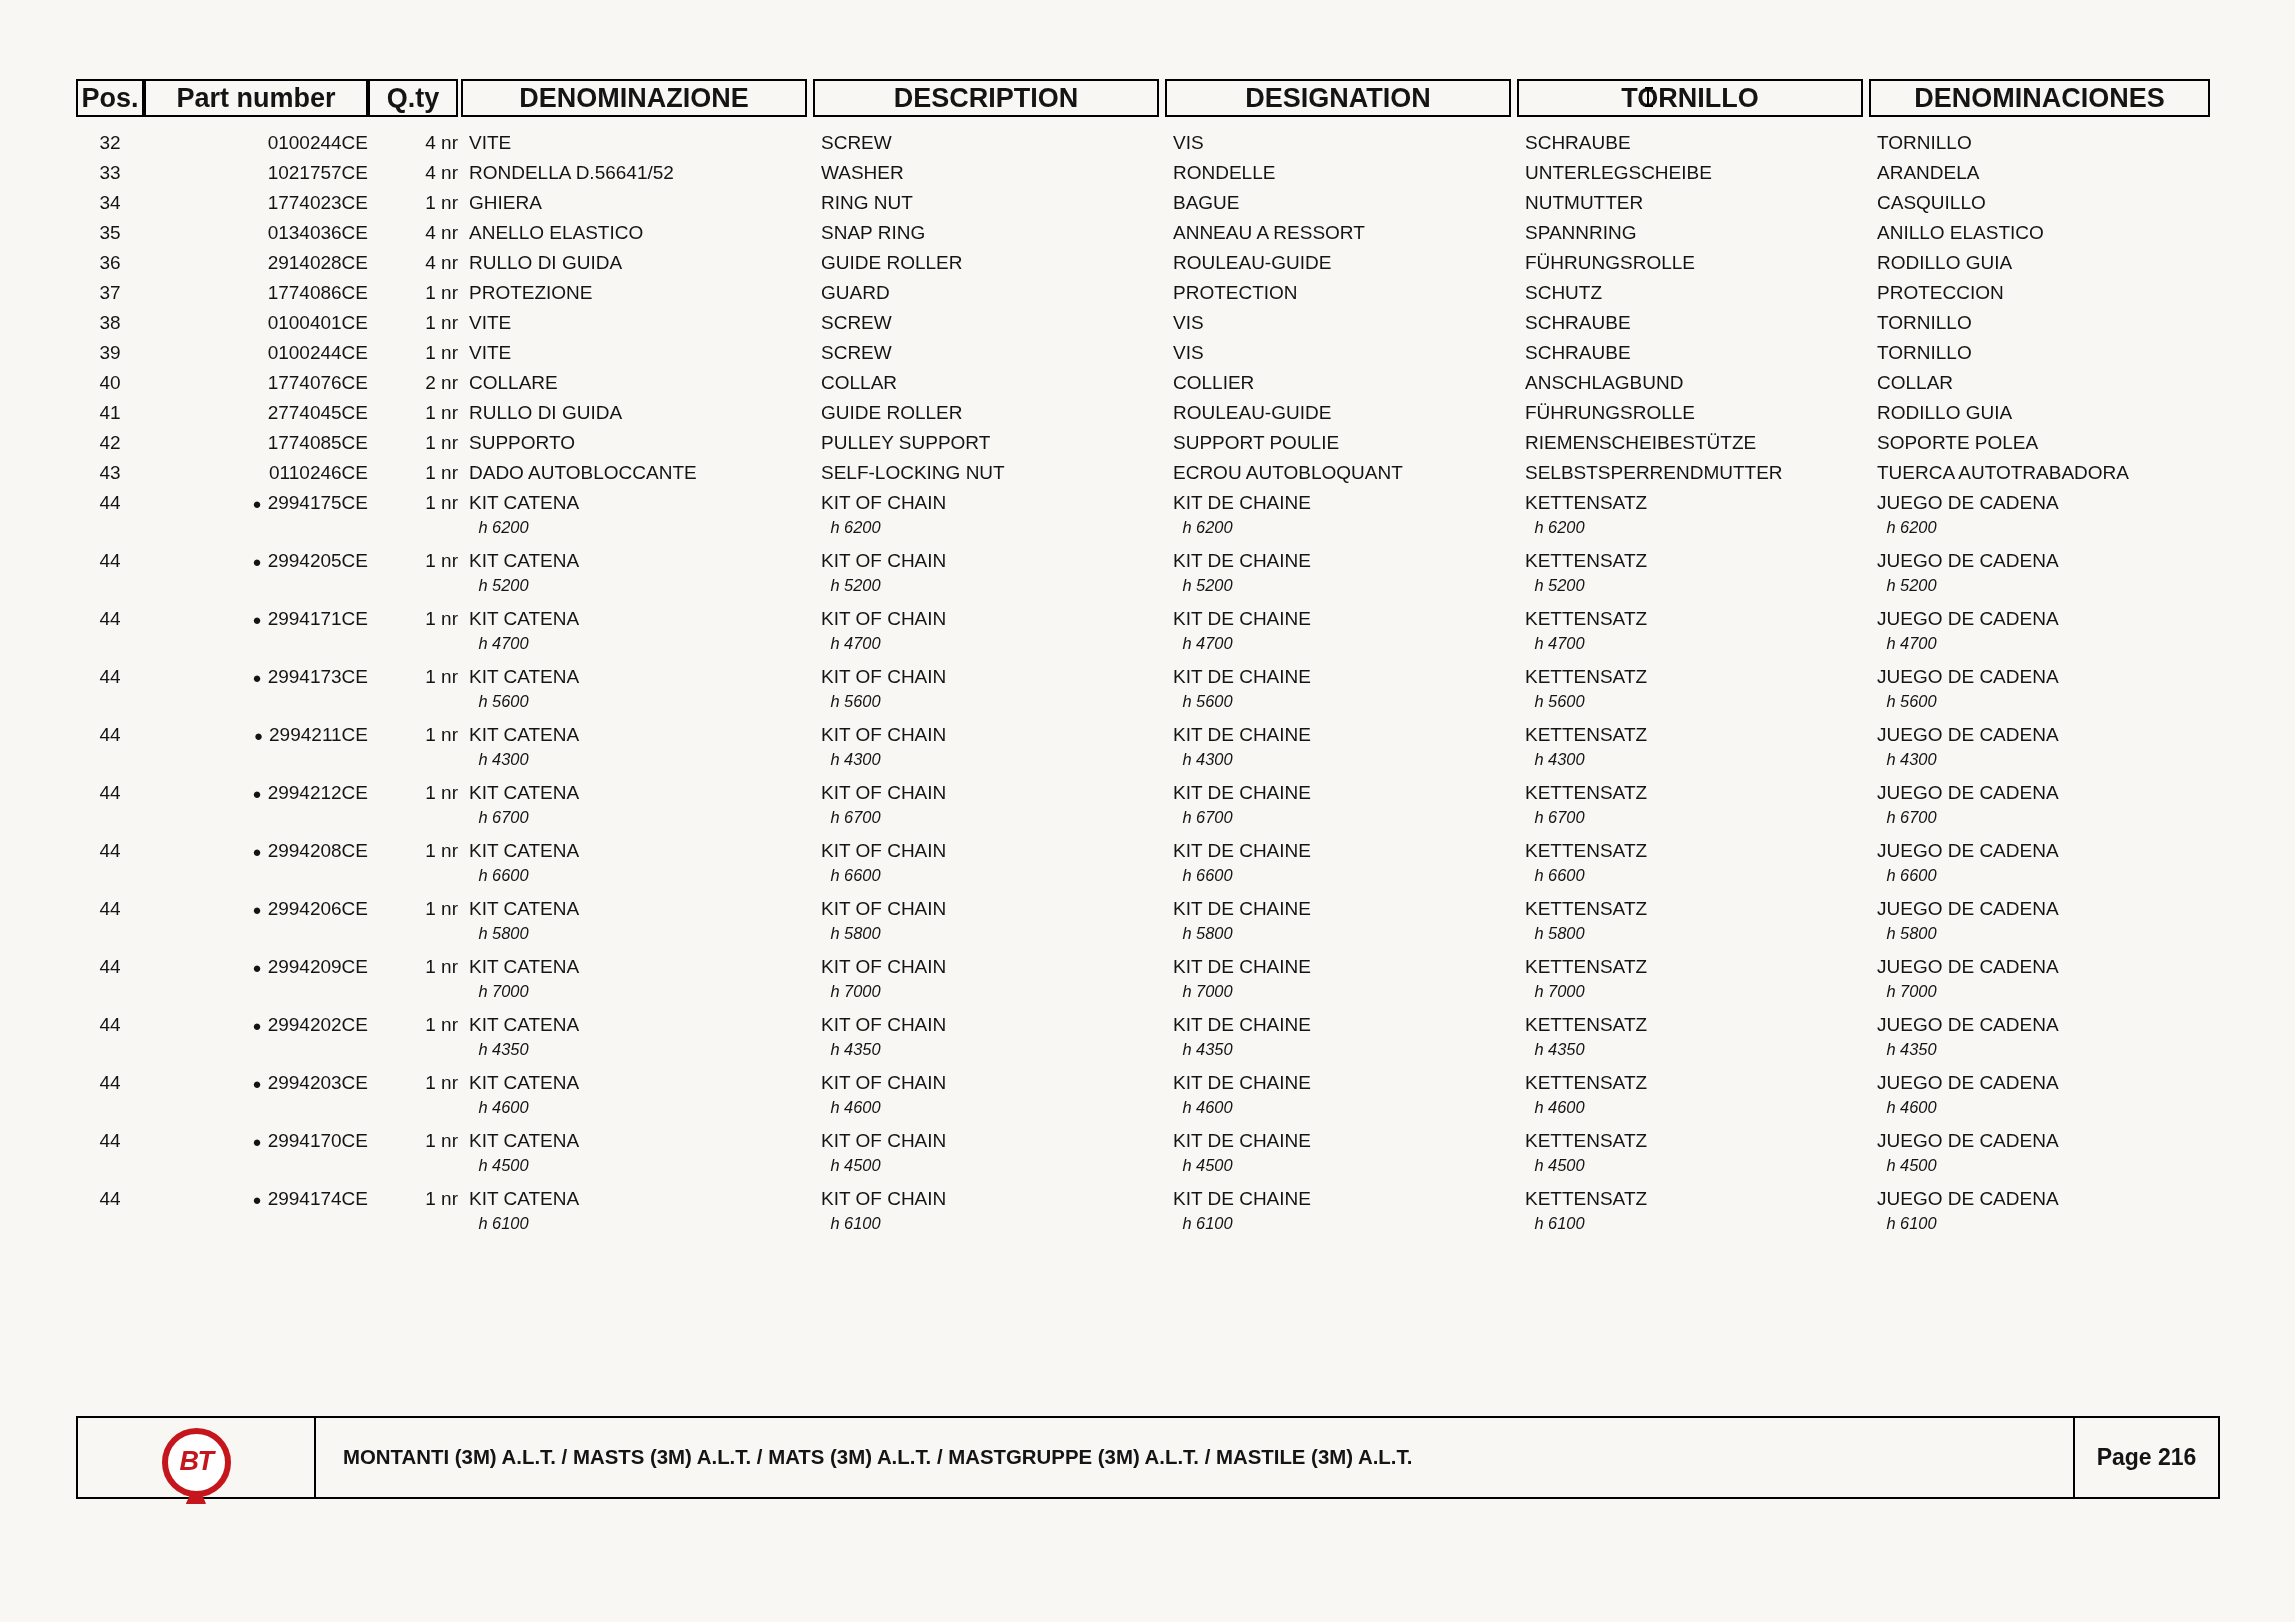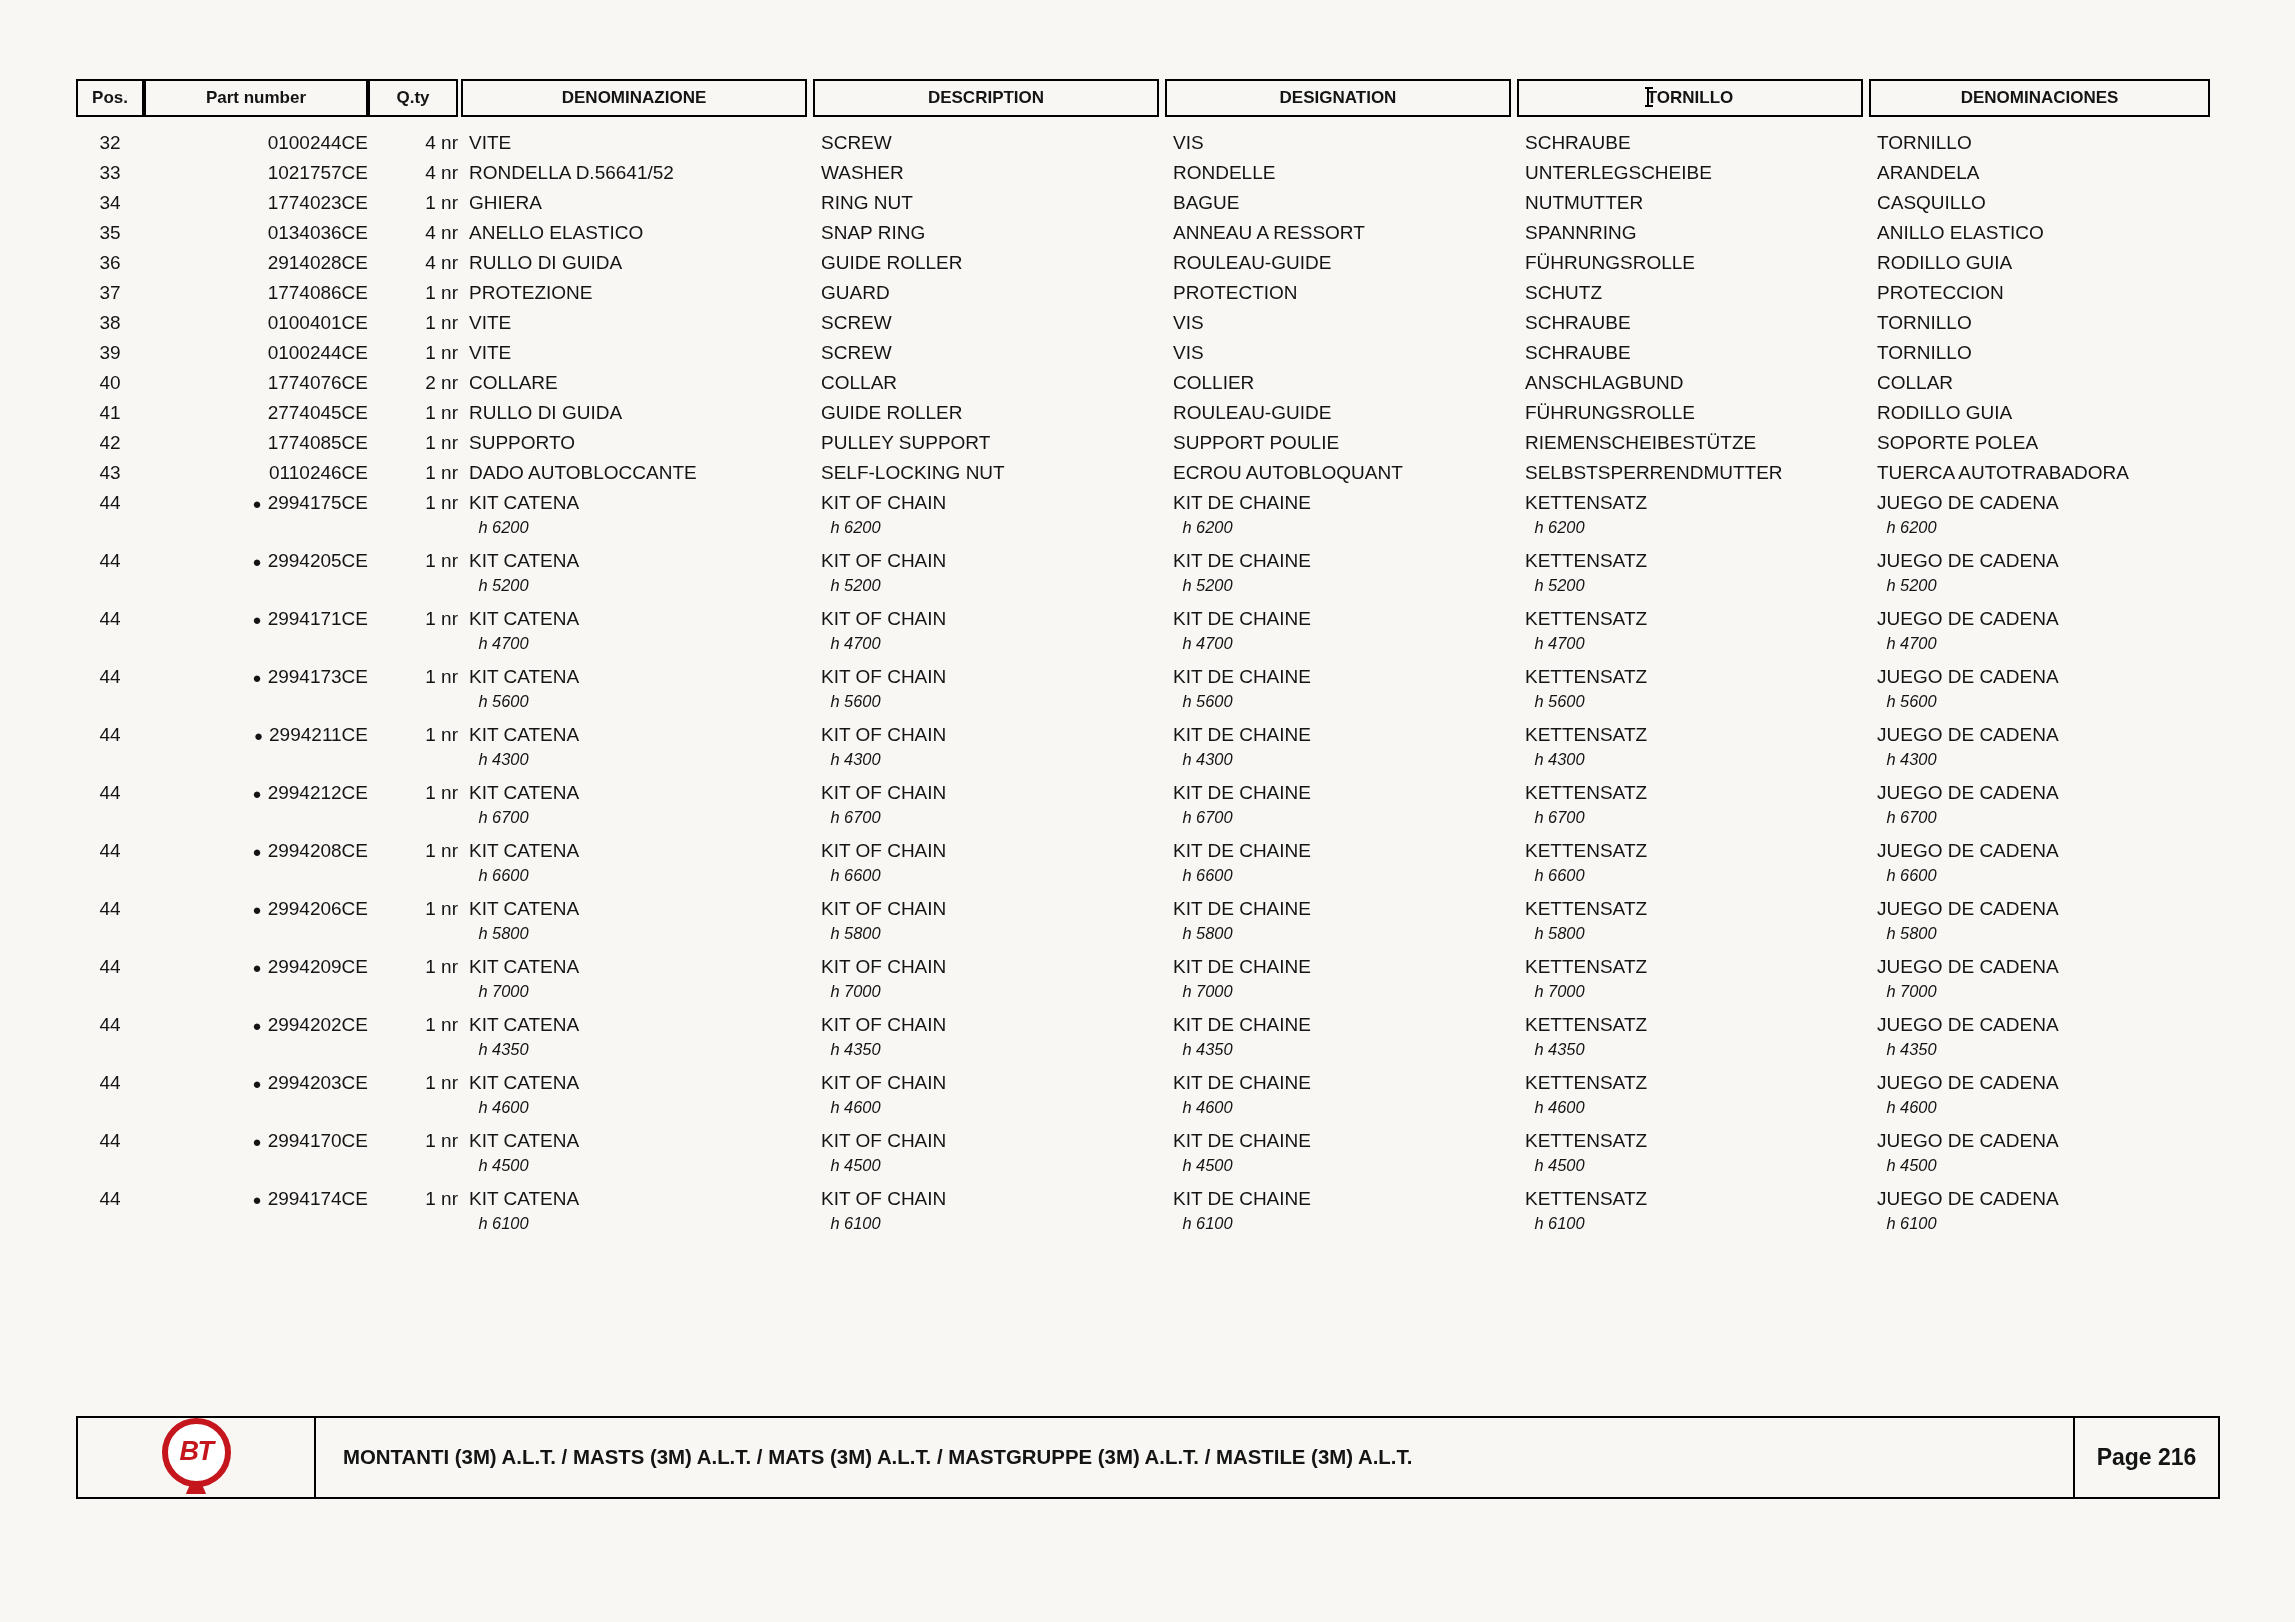--- a/index.html
+++ b/index.html
@@ -10,21 +10,21 @@
     overflow:hidden;
   }
   
   .thead{
     position:absolute;left:76px;top:79px;width:2140px;
     display:grid;grid-template-columns:68px 224px 90px 352px 352px 352px 352px 347px;
   }
   .thbox{
     border:2px solid #000;height:34px;
     display:flex;align-items:center;justify-content:center;
-    font-weight:bold;font-size:17px;background:transparent;
+    font-weight:bold;font-size:27px;background:transparent;
   }
   .th:nth-child(n+4) .thbox{margin:0 3.4px;}
   
   .tbody{position:absolute;left:76px;top:128px;width:2140px;}
   .row{
     display:grid;grid-template-columns:68px 224px 90px 352px 352px 352px 352px 347px;
     height:30px;align-items:center;font-size:19px;
   }
   .row.subrow{height:28px;align-items:start;}
   .c-pos{text-align:center;}
@@ -38,21 +38,21 @@
   .text-cursor .tc-bar{position:absolute;left:3.4px;top:0;width:2px;height:100%;background:#000;}
   .text-cursor::before,.text-cursor::after{content:"";position:absolute;left:0.7px;width:8.2px;height:2px;background:#000;}
   .text-cursor::before{top:0}.text-cursor::after{bottom:0}
   
   .footer{
     position:absolute;left:76px;top:1416px;width:2140px;height:79px;
     border:2px solid #000;display:flex;align-items:stretch;background:transparent;
   }
   .f-logo{
     width:236px;border-right:2px solid #000;
-    display:flex;align-items:flex-start;justify-content:center;position:relative;
+    display:flex;align-items:flex-end;justify-content:center;position:relative;
   }
   .bt-logo{
     width:57px;height:57px;border-radius:50%;
     border:6.1px solid #c4161c;background:#fff;position:relative;
     display:flex;align-items:center;justify-content:center;
   }
   .bt-logo .bt-text{
     color:#c4161c;font-weight:bold;font-style:italic;font-size:27px;
     letter-spacing:-1.4px;transform:translateY(-0.7px);
   }

